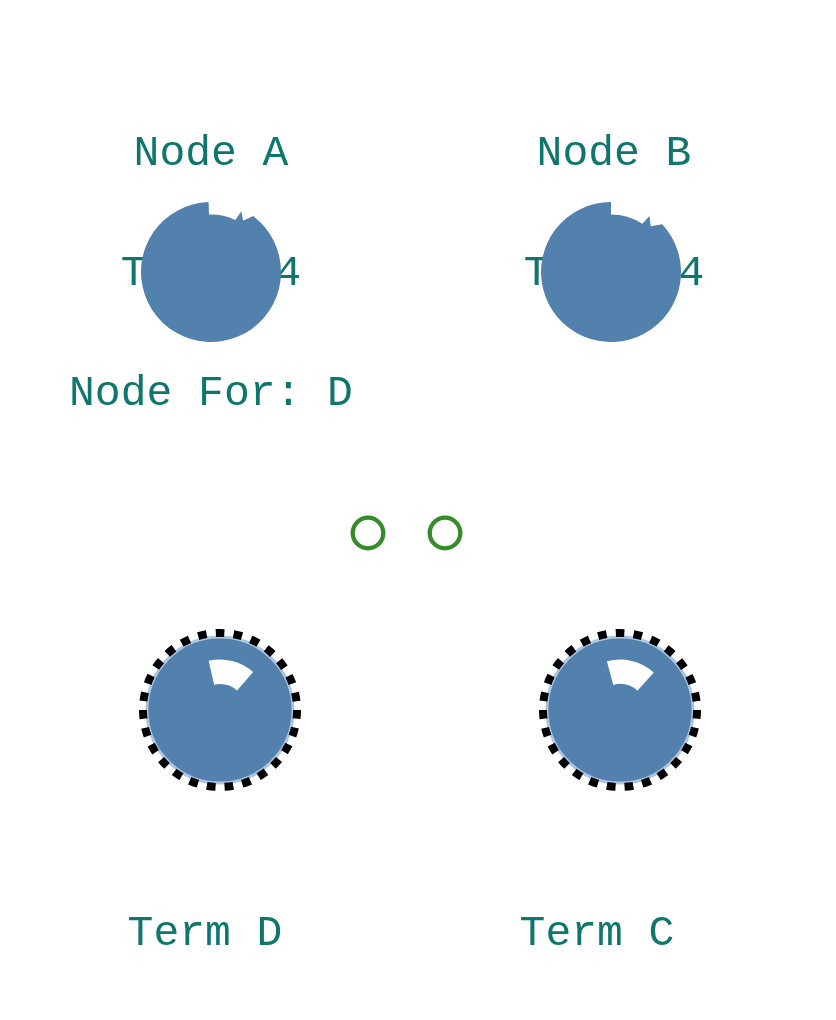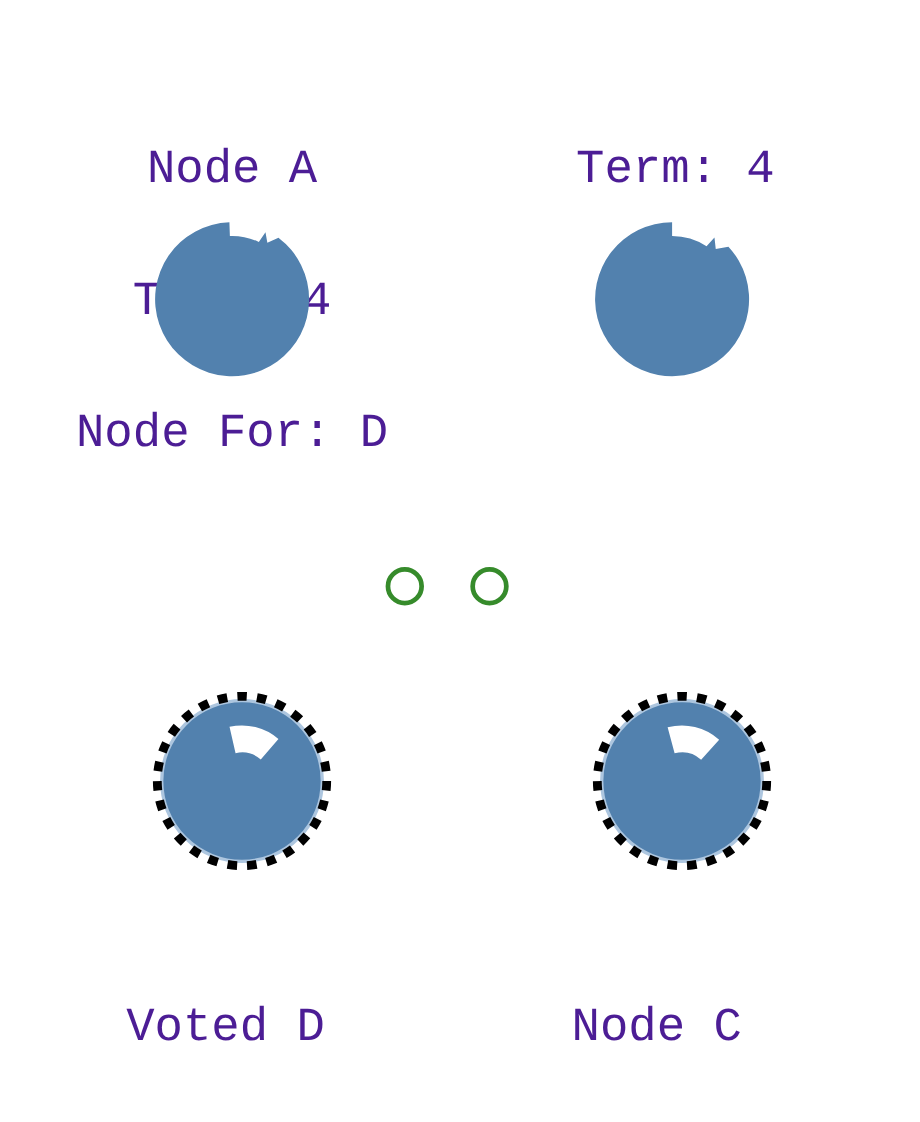--- a/index.html
+++ b/index.html
@@ -9,21 +9,21 @@
     background:#ffffff;
     overflow:hidden;
     font-family:"Liberation Mono", monospace;
   }
   .textblock {
     position:absolute;
     transform:translateX(-50%);
     text-align:center;
     font-size:43px;
     line-height:40px;
-    color:#4c1d95;
+    color:#0f766e;
     white-space:pre;
   }
   .nodegfx { position:absolute; }
 </style>
 </head>
 <body>
 
 <div id="canvas">
 
   <div class="textblock" style="left:211px; top:54px;">
@@ -36,20 +36,21 @@
              L -2.007 -57.465
              A 57.5 57.5 0 0 1 24.301 -52.113
              L 30.343 -60.845
              L 32.060 -51.307
              L 42.127 -55.905
              A 70 70 0 1 1 -2.443 -69.957
              Z"></path>
   </svg>
 
   <div class="textblock" style="left:614px; top:54px;">
+    <div>Node B</div>
     <div>Term: 4</div>
   </div>
   <svg class="nodegfx" style="left:531px; top:192px;" width="160" height="160" viewBox="-80 -80 160 160">
     <path fill="#5281ae" d="M 0 -70
              L 0 -57.5
              A 57.5 57.5 0 0 1 31.317 -48.225
              L 38.514 -56.040
              L 39.692 -45.662
              L 51.193 -47.738
              A 70 70 0 1 1 0 -70
@@ -66,33 +67,33 @@
   <svg class="nodegfx" style="left:130px; top:620px;" width="180" height="180" viewBox="-90 -90 180 180">
     <circle cx="0" cy="0" r="73" fill="#5281ae" stroke="#adc6df" stroke-width="3"></circle>
     <circle cx="0" cy="0" r="77" fill="none" stroke="#000000" stroke-width="8" stroke-dasharray="8.7 9.2"></circle>
     <path fill="#ffffff" d="M -11.360 -49.206
              A 50.5 50.5 0 0 1 33.133 -38.113
              L 17.058 -19.623
              A 26 26 0 0 0 -5.849 -25.334
              Z"></path>
   </svg>
   <div class="textblock" style="left:205px; top:834px;">
-    <div>Voted D</div>
+    <div>Term D</div>
     
     
   </div>
 
   <svg class="nodegfx" style="left:530px; top:620px;" width="180" height="180" viewBox="-90 -90 180 180">
     <circle cx="0" cy="0" r="73" fill="#5281ae" stroke="#adc6df" stroke-width="3"></circle>
     <circle cx="0" cy="0" r="77" fill="none" stroke="#000000" stroke-width="8" stroke-dasharray="8.7 9.2"></circle>
     <path fill="#ffffff" d="M -13.070 -48.779
              A 50.5 50.5 0 0 1 33.791 -37.530
              L 17.397 -19.323
              A 26 26 0 0 0 -6.729 -25.114
              Z"></path>
   </svg>
   <div class="textblock" style="left:597px; top:834px;">
-    <div>Node C</div>
+    <div>Term C</div>
     
     
   </div>
 
 </div>
 
 </body></html>

